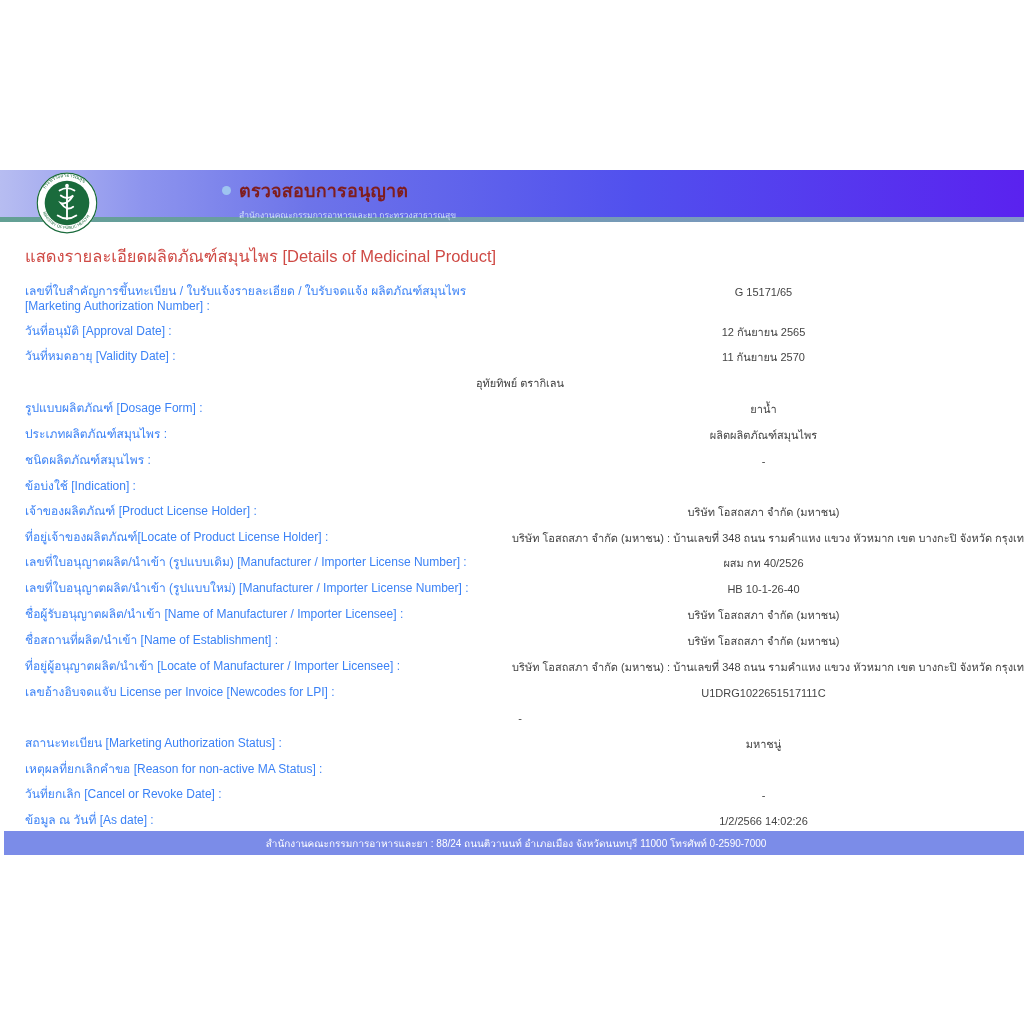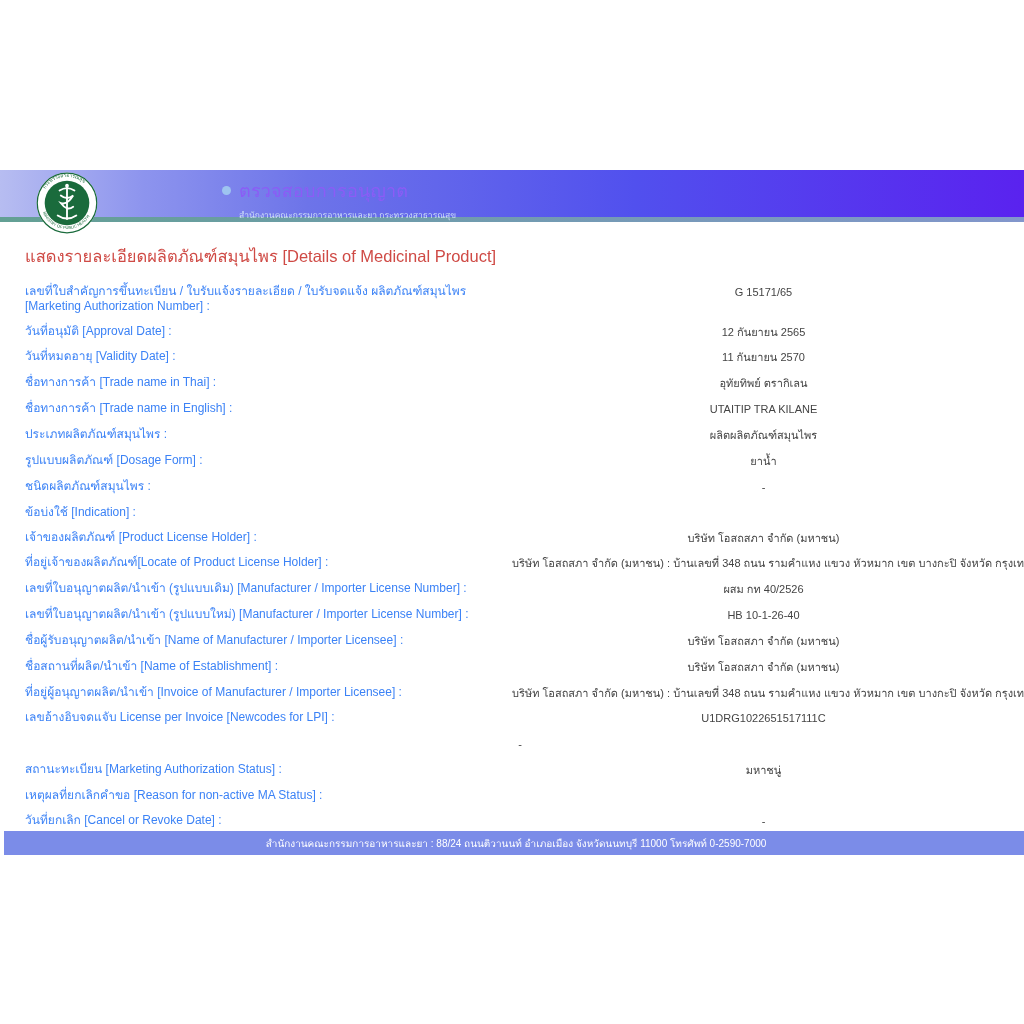--- a/index.html
+++ b/index.html
@@ -40,22 +40,22 @@
     color: #fff;
   }
   .header-title-row { display: flex; align-items: center; gap: 8px; }
   .bullet-dot {
     width: 9px; height: 9px; border-radius: 50%;
     background: #9ec4f0;
     display: inline-block;
   }
   .header-title {
     font-size: 18px;
-    font-weight: normal;
-    color: #8b5cf6;
+    font-weight: bold;
+    color: #7f1d1d;
     letter-spacing: 0.2px;
   }
   .header-subtitle {
     margin-top: 3px;
     margin-left: 17px;
     font-size: 8.5px;
     color: #cfe0f8;
   }
 
   
@@ -164,40 +164,35 @@
     <div class="detail-label">วันที่อนุมัติ [Approval Date] :</div>
     <div class="detail-value">12 กันยายน 2565</div>
   </div>
 
   <div class="detail-row">
     <div class="detail-label">วันที่หมดอายุ [Validity Date] :</div>
     <div class="detail-value">11 กันยายน 2570</div>
   </div>
 
   <div class="detail-row">
-    <div class="detail-label">ชื่อทางการค้า [Trade name in Thai] :</div>
     <div class="detail-value">อุทัยทิพย์ ตรากิเลน</div>
   </div>
 
-  <div class="detail-row">
-    <div class="detail-label">ชื่อทางการค้า [Trade name in English] :</div>
-    <div class="detail-value">UTAITIP TRA KILANE</div>
+
+  <div class="detail-row">
+    <div class="detail-label">รูปแบบผลิตภัณฑ์ [Dosage Form] :</div>
+    <div class="detail-value">ยาน้ำ</div>
   </div>
 
   <div class="detail-row">
     <div class="detail-label">ประเภทผลิตภัณฑ์สมุนไพร :</div>
     <div class="detail-value">ผลิตผลิตภัณฑ์สมุนไพร</div>
   </div>
 
   <div class="detail-row">
-    <div class="detail-label">รูปแบบผลิตภัณฑ์ [Dosage Form] :</div>
-    <div class="detail-value">ยาน้ำ</div>
-  </div>
-
-  <div class="detail-row">
     <div class="detail-label">ชนิดผลิตภัณฑ์สมุนไพร :</div>
     <div class="detail-value">-</div>
   </div>
 
   <div class="detail-row">
     <div class="detail-label">ข้อบ่งใช้ [Indication] :</div>
     <div class="detail-value"></div>
   </div>
 
   <div class="detail-row">
@@ -224,21 +219,21 @@
     <div class="detail-label">ชื่อผู้รับอนุญาตผลิต/นำเข้า [Name of Manufacturer / Importer Licensee] :</div>
     <div class="detail-value">บริษัท โอสถสภา จำกัด (มหาชน)</div>
   </div>
 
   <div class="detail-row">
     <div class="detail-label">ชื่อสถานที่ผลิต/นำเข้า [Name of Establishment] :</div>
     <div class="detail-value">บริษัท โอสถสภา จำกัด (มหาชน)</div>
   </div>
 
   <div class="detail-row">
-    <div class="detail-label">ที่อยู่ผู้อนุญาตผลิต/นำเข้า [Invoice of Manufacturer / Importer Licensee] :</div>
+    <div class="detail-label">ที่อยู่ผู้อนุญาตผลิต/นำเข้า [Locate of Manufacturer / Importer Licensee] :</div>
     <div class="detail-value">บริษัท โอสถสภา จำกัด (มหาชน) : บ้านเลขที่ 348 ถนน รามคำแหง แขวง หัวหมาก เขต บางกะปิ จังหวัด กรุงเทพมหานคร 10240โทร. 0 2351 1111</div>
   </div>
 
   <div class="detail-row">
     <div class="detail-label">เลขอ้างอิบจดแจับ License per Invoice [Newcodes for LPI] :</div>
     <div class="detail-value">U1DRG1022651517111C</div>
   </div>
 
   <div class="detail-row">
     <div class="detail-value">-</div>

